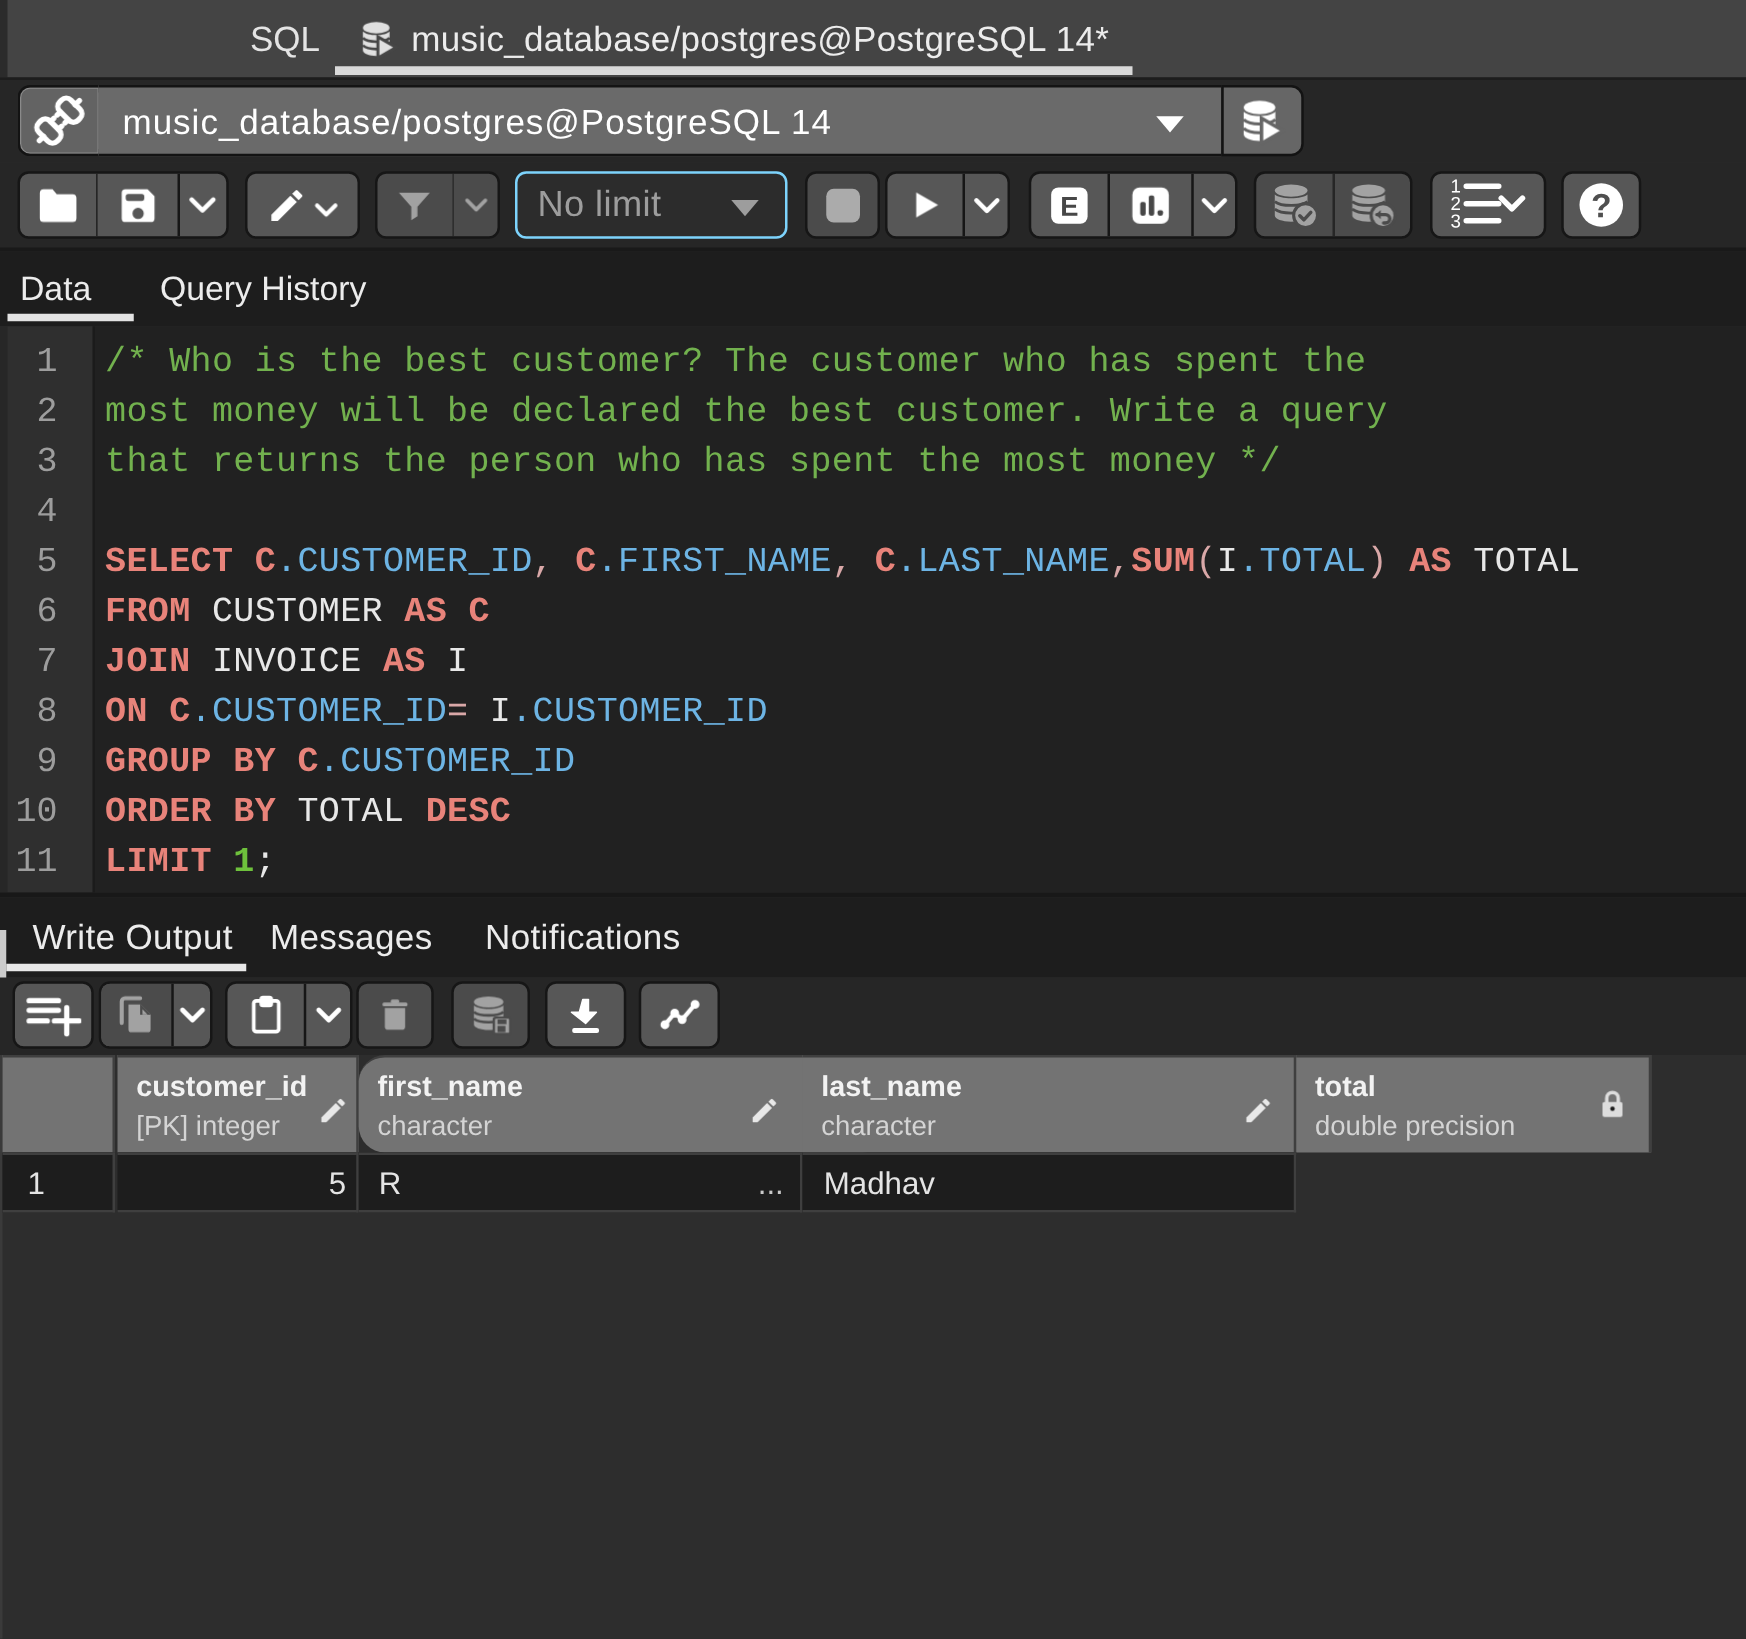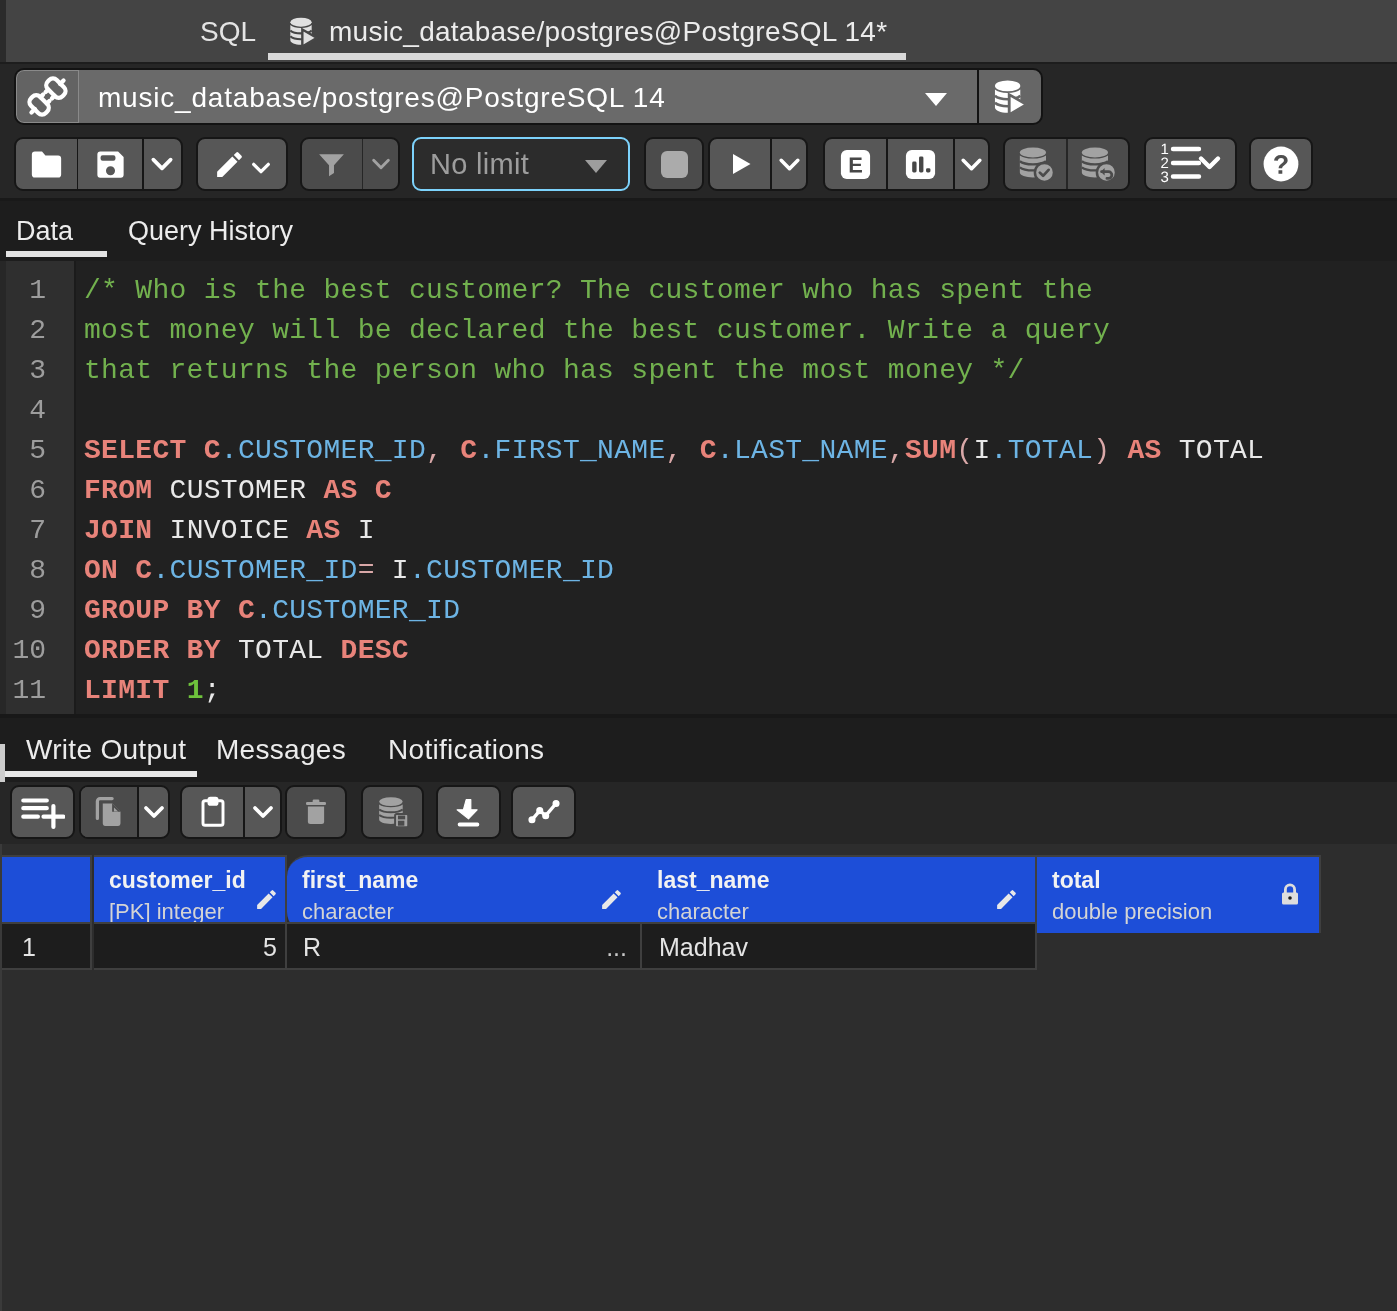--- a/index.html
+++ b/index.html
@@ -57,21 +57,21 @@
 #dtabs .tab { position:absolute; top:0; height:60px; line-height:64px; color:#ececec; font-size:28px; letter-spacing:0.3px; }
 #dline { left:5px; top:771px; width:192px; height:6px; background:#e8e8e8; }
 #handle { left:0; top:744px; width:5px; height:55px; background:#cccccc; }
 
 
 #dtoolbar { left:0; top:782px; width:1397px; height:64px; background:#262626; }
 #dtoolbar .tbgroup { top:3px; }
 
 
 #grid { left:0; top:844px; width:1397px; height:467px; background:#2d2d2d; border-left:2px solid #3a3a3a; }
-.hcell { position:absolute; top:0; height:78px; background:#1d4ed8; border-right:2px solid #3f3f3f; border-top:2px solid #3f3f3f;margin-top:11px; }
+.hcell { position:absolute; top:0; height:78px; background:#737373; border-right:2px solid #3f3f3f; border-top:2px solid #3f3f3f; }
 .rcell { position:absolute; top:78px; height:48px; background:#1d1d1d; border-right:2px solid #3f3f3f; border-top:2px solid #3f3f3f; border-bottom:2px solid #3f3f3f; font-size:25px; color:#e4e4e4; line-height:46px; }
 .hname { position:absolute; left:15px; top:10px; font-size:23px; font-weight:bold; color:#f2f2f2; }
 .htype { position:absolute; left:15px; top:42px; font-size:22px; color:#d4d4d4; }
 .hico { position:absolute; color:#e8e8e8; }
 </style>
 </head>
 <body>
 
 <div class="abs" id="topbar">
   <div class="tab" style="left:200px;">SQL</div>

